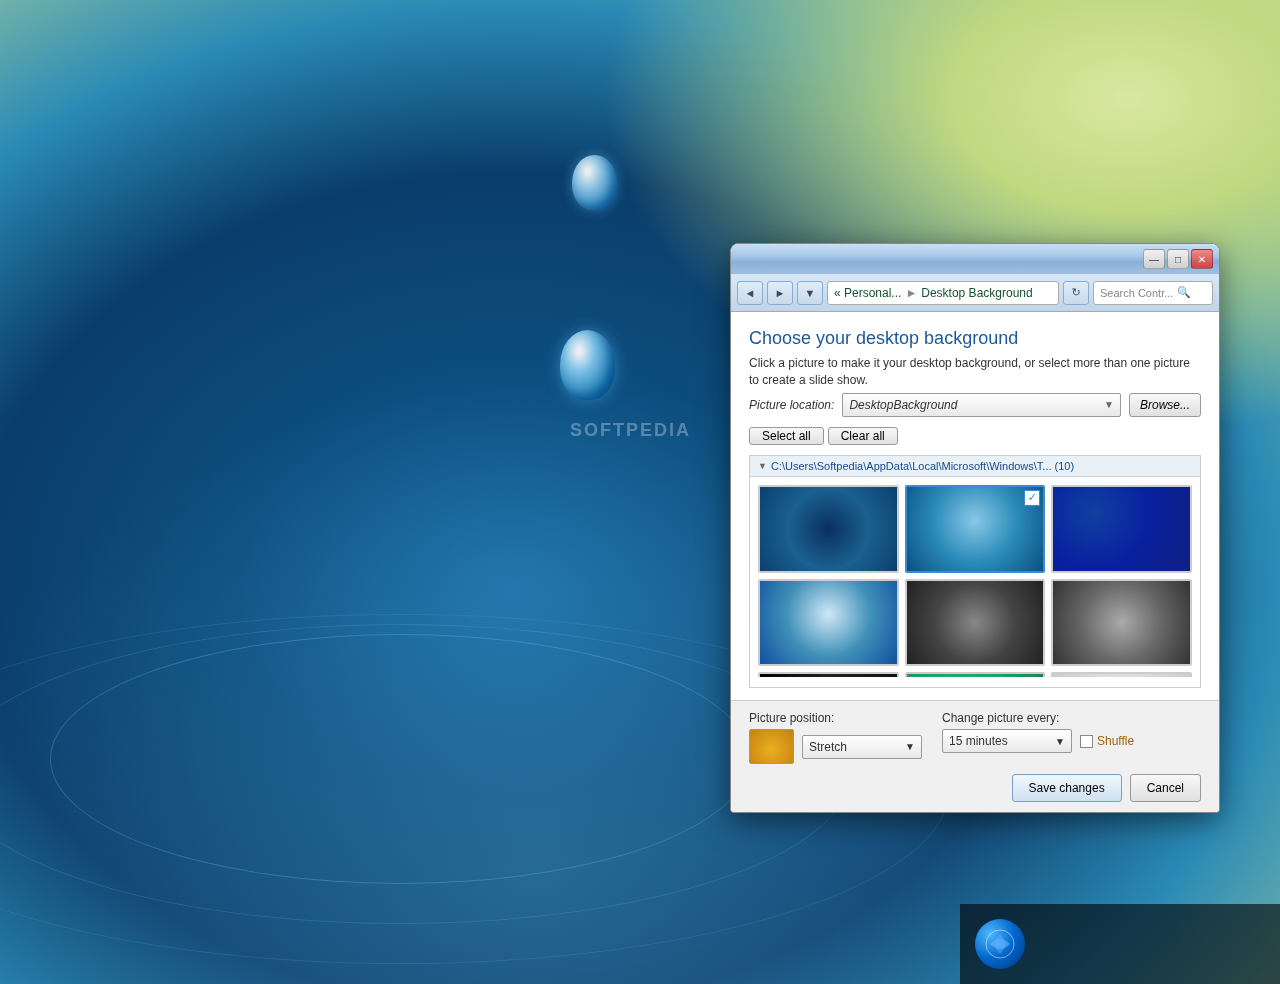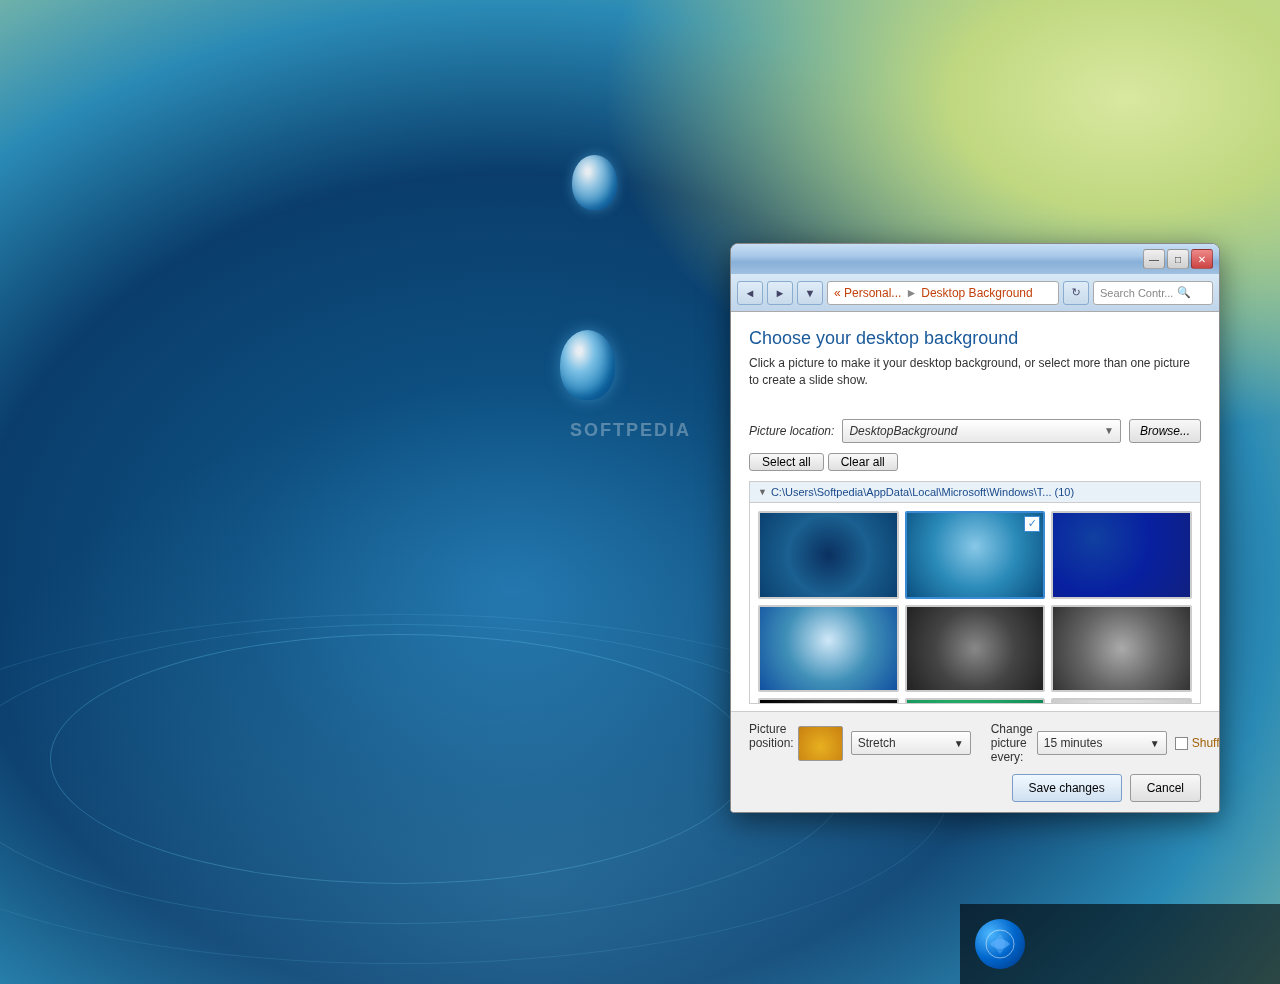--- a/index.html
+++ b/index.html
@@ -205,21 +205,21 @@
       border: 1px solid #aaa;
       border-radius: 3px;
       display: flex;
       align-items: center;
       padding: 0 6px;
       font-size: 12px;
       color: #333;
       gap: 4px;
     }
     .path-sep { color: #888; }
-    .path-part { color: #c2410c; cursor: pointer; }
+    .path-part { color: #14532d; cursor: pointer; }
     .search-box {
       width: 120px;
       height: 24px;
       background: white;
       border: 1px solid #aaa;
       border-radius: 3px;
       display: flex;
       align-items: center;
       padding: 0 6px;
       font-size: 11px;
@@ -245,21 +245,21 @@
 
     .page-title {
       font-size: 18px;
       color: #1a5a9a;
       font-weight: normal;
       margin-bottom: 6px;
     }
     .page-description {
       font-size: 12px;
       color: #333;
-      margin-bottom: 30px;
+      margin-bottom: 4px;
       line-height: 1.4;
     }
 
     
     .picture-location-row {
       display: flex;
       align-items: center;
       gap: 8px;
       margin-bottom: 10px;
       font-style: italic;
@@ -393,20 +393,21 @@
       padding: 10px 18px;
       flex-shrink: 0;
     }
     .bottom-row1 {
       display: flex;
       gap: 20px;
       margin-bottom: 10px;
     }
     .control-group {
       display: flex;
+      flex-direction: column;
       gap: 4px;
     }
     .control-label {
       font-size: 12px;
       color: #333;
     }
     .control-row {
       display: flex;
       align-items: center;
       gap: 8px;

